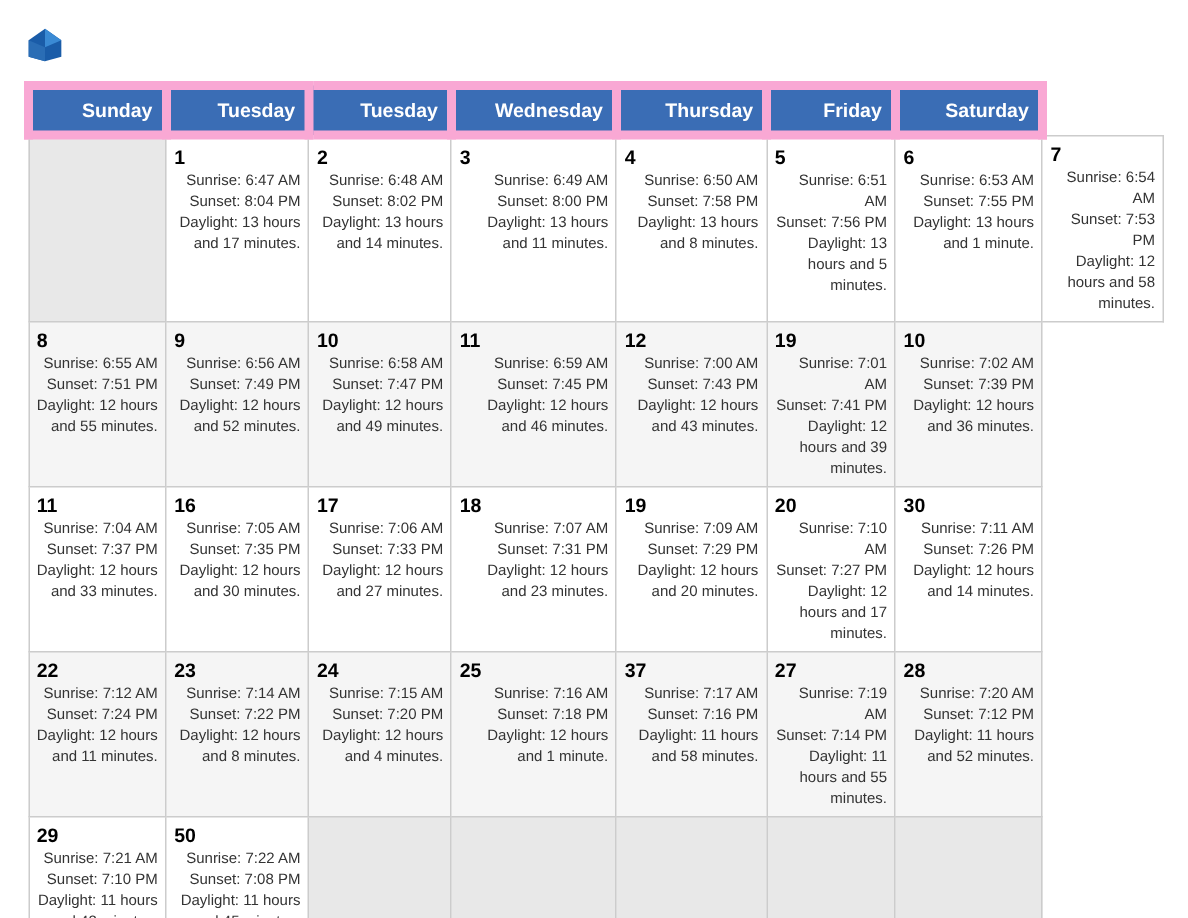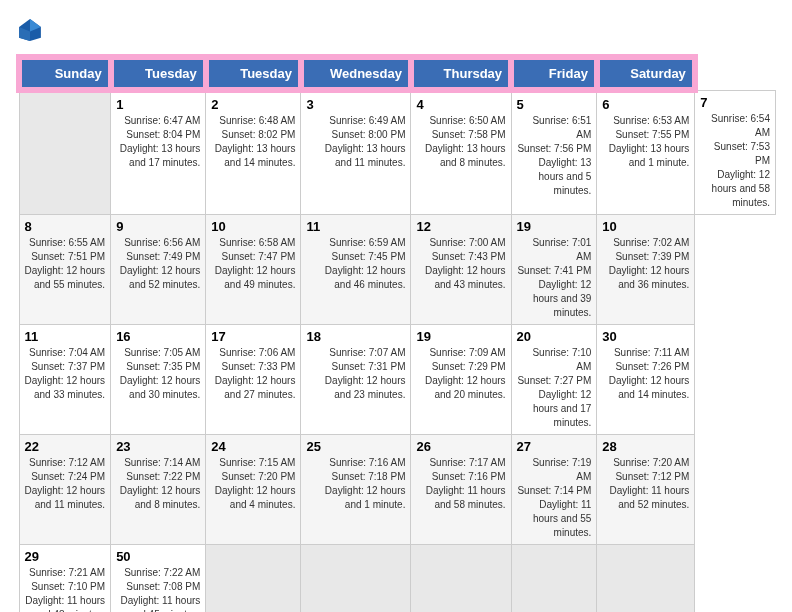--- a/index.html
+++ b/index.html
@@ -222,21 +222,21 @@
         </td>
         <td>
           <span class="day-num">24</span>
 <div class="day-info">Sunrise: 7:15 AM<br>Sunset: 7:20 PM<br>Daylight: 12 hours and 4 minutes.</div>
         </td>
         <td>
           <span class="day-num">25</span>
 <div class="day-info">Sunrise: 7:16 AM<br>Sunset: 7:18 PM<br>Daylight: 12 hours and 1 minute.</div>
         </td>
         <td>
-          <span class="day-num">26</span>
+          <span class="day-num">37</span>
 <div class="day-info">Sunrise: 7:17 AM<br>Sunset: 7:16 PM<br>Daylight: 11 hours and 58 minutes.</div>
         </td>
         <td>
           <span class="day-num">27</span>
 <div class="day-info">Sunrise: 7:19 AM<br>Sunset: 7:14 PM<br>Daylight: 11 hours and 55 minutes.</div>
         </td>
         <td>
           <span class="day-num">28</span>
 <div class="day-info">Sunrise: 7:20 AM<br>Sunset: 7:12 PM<br>Daylight: 11 hours and 52 minutes.</div>
         </td>

